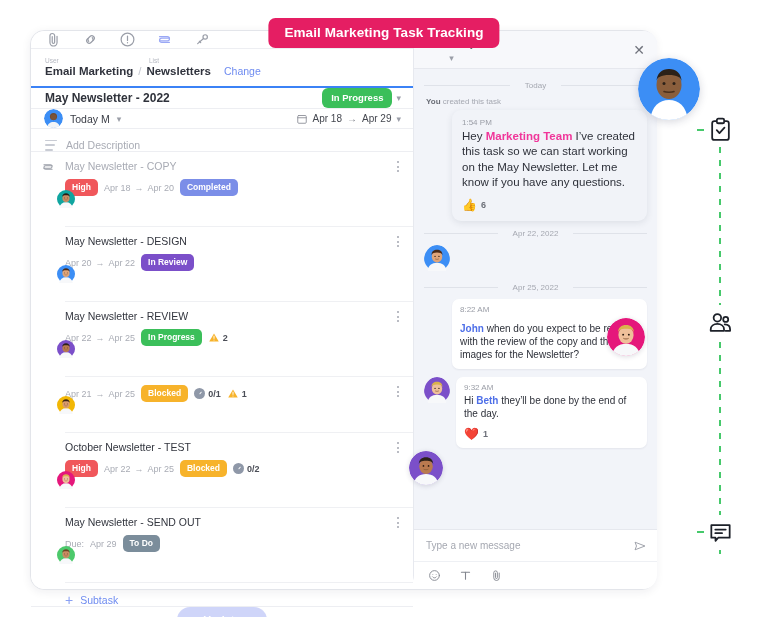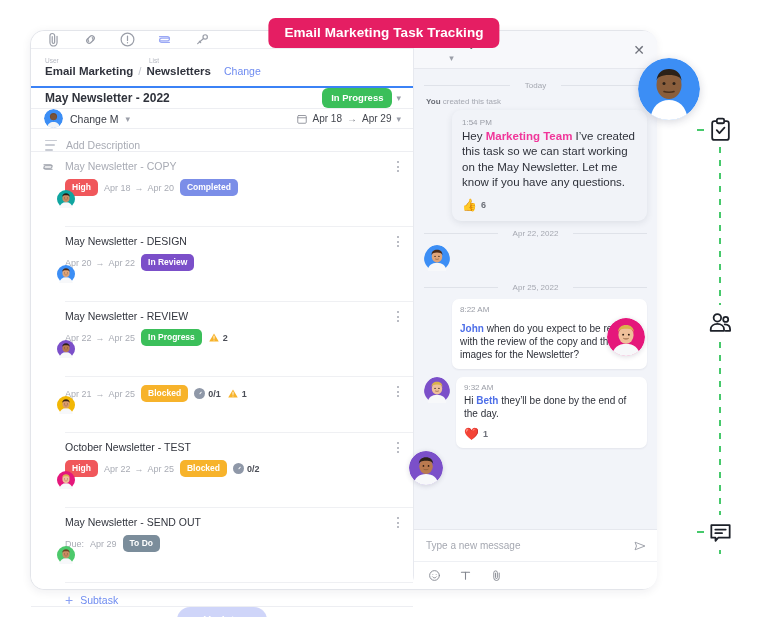--- a/index.html
+++ b/index.html
@@ -329,21 +329,21 @@
     <div class="assignee-row">
       <span class="assignee">
         <span class="avatar" style="width:19px;height:19px;">
           <svg viewBox="0 0 40 40" width="19" height="19">
               <circle cx="20" cy="20" r="20" fill="#3C8EF5"></circle>
               <circle cx="20" cy="16" r="7.5" fill="#6E4B34"></circle>
               <path d="M6 40c1.5-8.5 7-12.5 14-12.5S32.5 31.5 34 40z" fill="#F2F4F7"></path>
               <circle cx="20" cy="17" r="6" fill="#7A5439"></circle>
             </svg>
         </span>
-        <span class="assignee-name">Change M</span>
+        <span class="assignee-name">Today M</span>
         <span class="caret">▾</span>
       </span>
       <span class="date-range">
         <span class="cal-ico">
           <svg viewBox="0 0 24 24" fill="none" stroke="currentColor" stroke-width="1.8" stroke-linecap="round">
               <rect x="3.5" y="5" width="17" height="15.5" rx="2"></rect>
               <path d="M3.5 9.5h17"></path>
             </svg>
         </span>
         <span>Apr 18</span>

